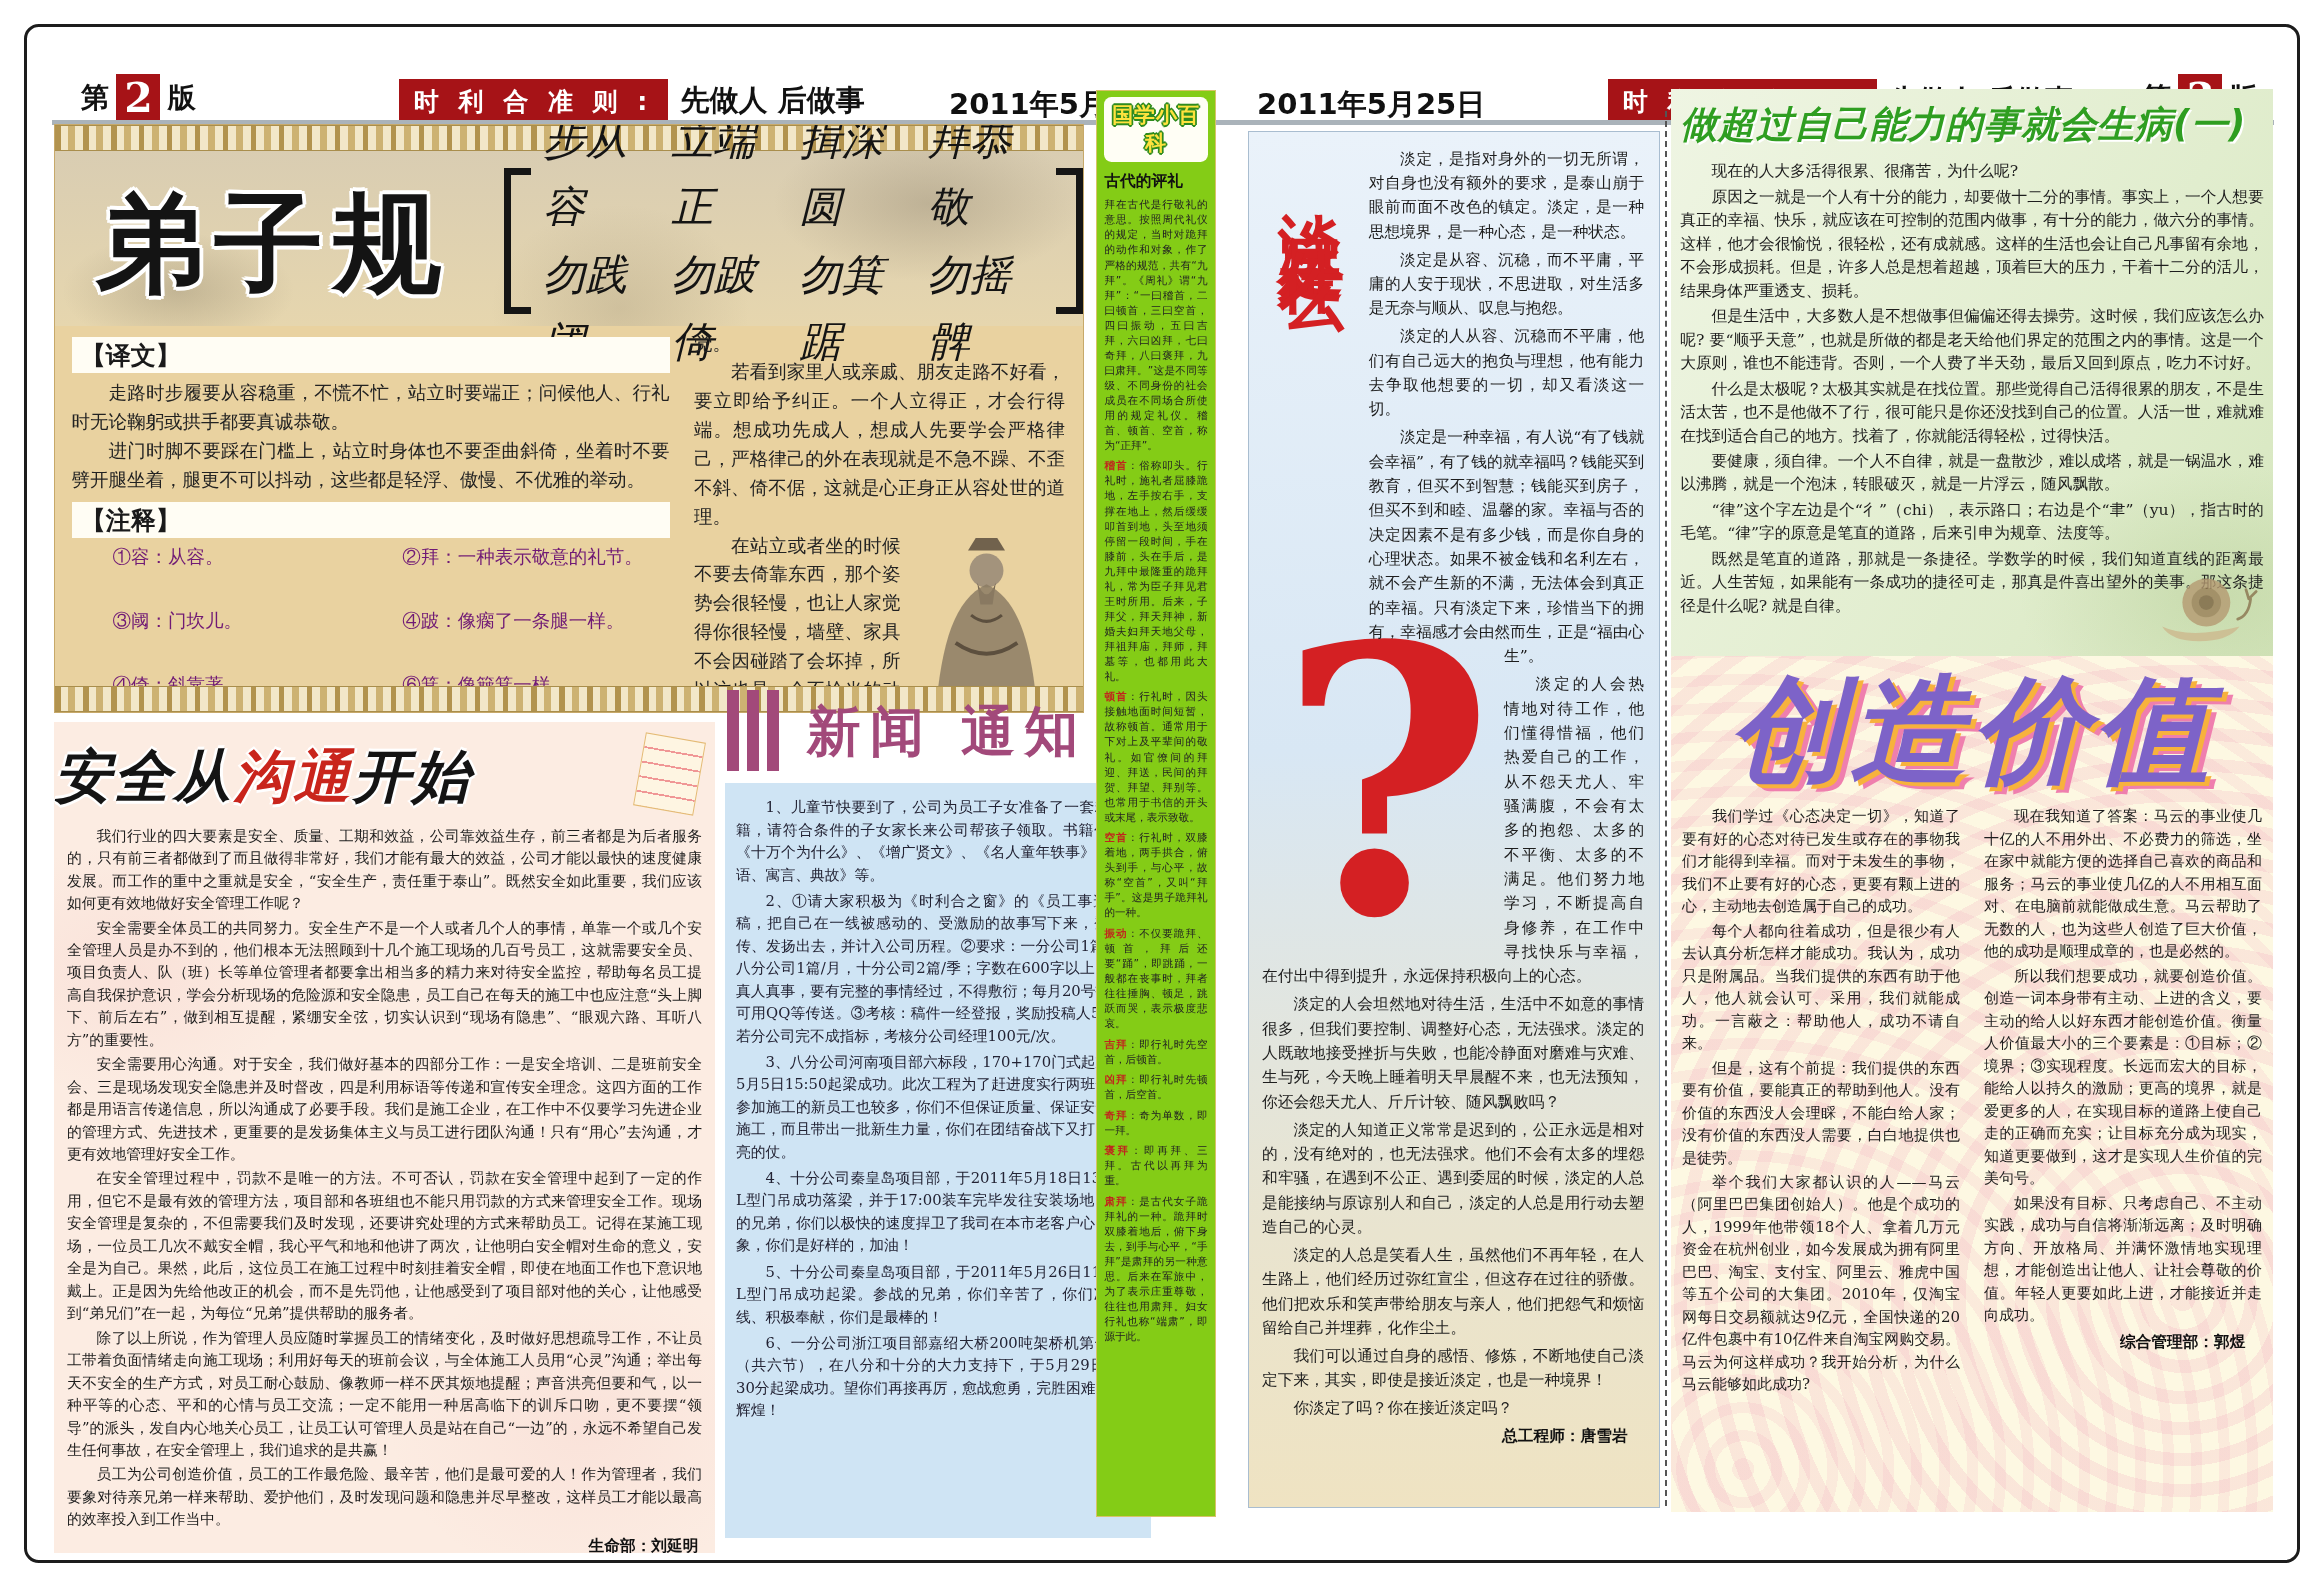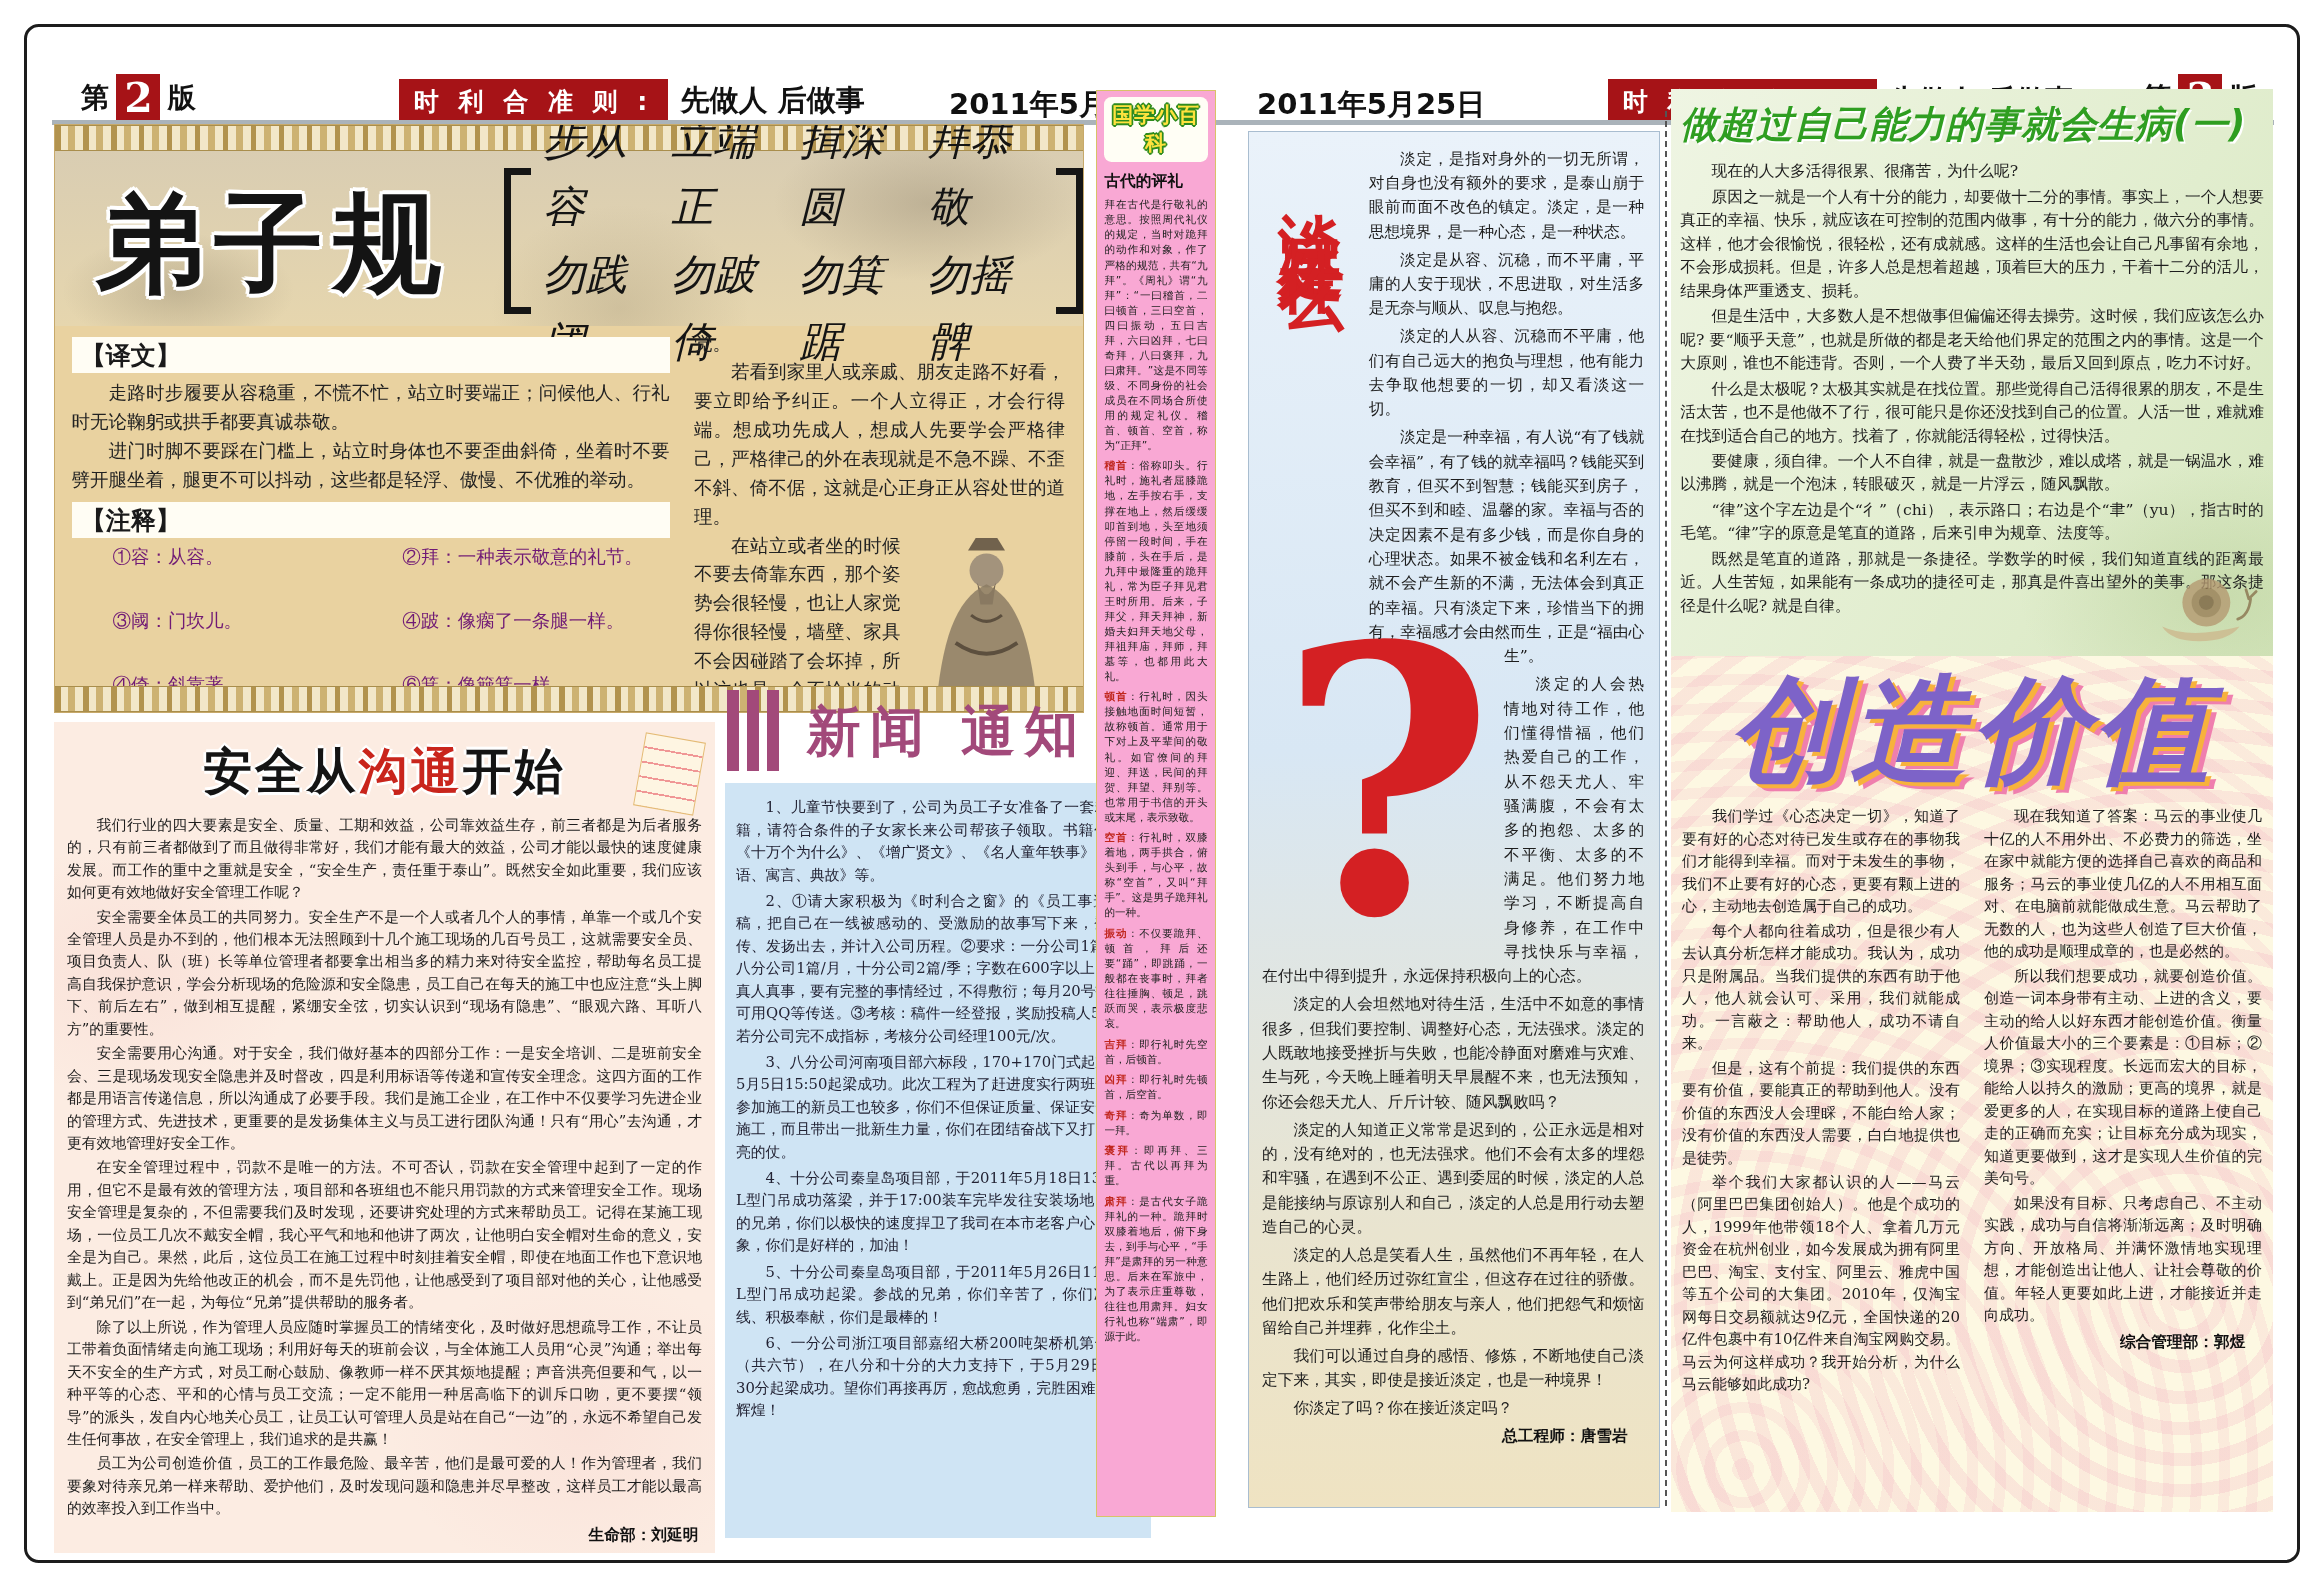--- a/index.html
+++ b/index.html
@@ -35,36 +35,36 @@
   .dzg-t.ind{text-indent:2em;}
   #dzg-left{position:absolute;left:16.6px;top:5.5px;width:598px;}
   #dzg-right{position:absolute;left:639px;top:5.5px;width:371px;}
   .notes{margin:1.8px 0 0 41px;display:grid;grid-template-columns:45% 55%;column-gap:7.4px;row-gap:7.4px;font-family:"DejaVu Serif",serif;font-size:18.5px;color:#701a75;gap:39px;}
   #confucius{float:right;margin:3.7px 0 3.7px 7.4px;}
   
   #safety{left:54px;top:722px;width:661px;height:831px;background:
     radial-gradient(240px 185px at 12% 30%,rgba(235,160,160,.14),transparent 70%),
     radial-gradient(277px 222px at 80% 85%,rgba(235,160,160,.12),transparent 70%),
     #fcece2;overflow:hidden;padding:0;}
-  #safety-title{margin:16.6px 0 9.2px;text-align:center;font-size:49px;font-weight:900;letter-spacing:2.8px;color:#141414;
-    text-shadow:2.8px 0 0 #fff,-2.8px 0 0 #fff,0 2.8px 0 #fff,0 -2.8px 0 #fff;}
+  #safety-title{margin:16.6px 0 9.2px;text-align:left;font-size:57px;font-weight:900;letter-spacing:2.8px;color:#141414;
+    text-shadow:2.8px 0 0 #fff,-2.8px 0 0 #fff,0 2.8px 0 #fff,0 -2.8px 0 #fff;font-style:italic;}
   #safety-title .red{color:#c9251c;}
   .note-deco{position:absolute;right:14.8px;top:14.8px;width:59px;height:72px;background:#fff7e2;border:1.8px solid #e0b264;transform:rotate(10deg);
     background-image:repeating-linear-gradient(0deg,transparent 0 13px,#e88 13px 14.8px);opacity:.85;}
   .body-t{font-family:"DejaVu Serif",serif;font-size:14.8px;line-height:1.52;color:#1d1d1d;text-align:justify;text-indent:2em;margin:0 13px 1.8px;}
   .byline{font-size:15.7px;font-weight:bold;color:#111;text-align:right;margin:5.5px 16.6px 0;}
   
   #news{left:725px;top:690px;width:426px;height:862px;overflow:hidden;}
   #news-head{display:flex;align-items:center;gap:19px;margin-left:1.8px;}
   .bars span{display:inline-block;width:12px;height:81px;background:#a2497a;margin-right:8.3px;}
   #news-title{font-size:54px;font-weight:900;color:#a2497a;letter-spacing:9.2px;}
   #news-panel{background:#cfe4f4;margin-top:9.2px;padding:13px 11px;height:729px;overflow:hidden;}
   #news-panel .body-t{margin:0 0 3.7px;color:#223;}
   
-  #guoxue{left:1096px;top:90px;width:120px;height:1427px;background:#f9a8d4;border:1.8px solid #d8c268;overflow:hidden;padding:5.5px 7.4px;box-sizing:border-box;}
+  #guoxue{left:1096px;top:90px;width:120px;height:1427px;background:#84cc16;border:1.8px solid #d8c268;overflow:hidden;padding:5.5px 7.4px;box-sizing:border-box;}
   #gx-label{background:#fffef5;border-radius:7.4px;text-align:center;font-size:21px;font-weight:900;padding:4.6px 0;color:#ffe23e;letter-spacing:0.9px;
     text-shadow:-1.8px 0 0 #2e8b1e,1.8px 0 0 #2e8b1e,0 -1.8px 0 #2e8b1e,0 1.8px 0 #2e8b1e,-0.9px -0.9px 0 #2e8b1e,0.9px 0.9px 0 #2e8b1e,0.9px -0.9px 0 #2e8b1e,-0.9px 0.9px 0 #2e8b1e;}
   #gx-title{font-size:15.7px;font-weight:bold;color:#111;margin:9.2px 0 5.5px;}
   .gx-t{font-size:10.6px;line-height:1.42;color:#222;text-align:justify;margin:0 0 5.5px;font-family:"DejaVu Sans",sans-serif;}
   .gx-t .term{color:#c0261d;font-weight:bold;}
   
   #danding{left:1248px;top:131px;width:412px;height:1377px;box-sizing:border-box;border:0.9px solid #a9bdd0;overflow:hidden;padding:14.8px 14.8px 9.2px 13px;
     background:linear-gradient(180deg,#eaf2fa 0%,#d8e7f4 45%,#e9e4cf 80%,#efe3c2 100%);}
   #dd-title{float:left;writing-mode:vertical-rl;text-orientation:upright;font-size:66px;font-weight:900;color:#d42023;letter-spacing:13px;margin:13px 13px 5.5px 3.7px;height:480px;}
   #dd-q{float:left;clear:left;font-family:"DejaVu Serif",serif;font-size:369px;line-height:.9;font-weight:bold;color:#d42023;margin:-28px 9.2px 0 16.6px;}

